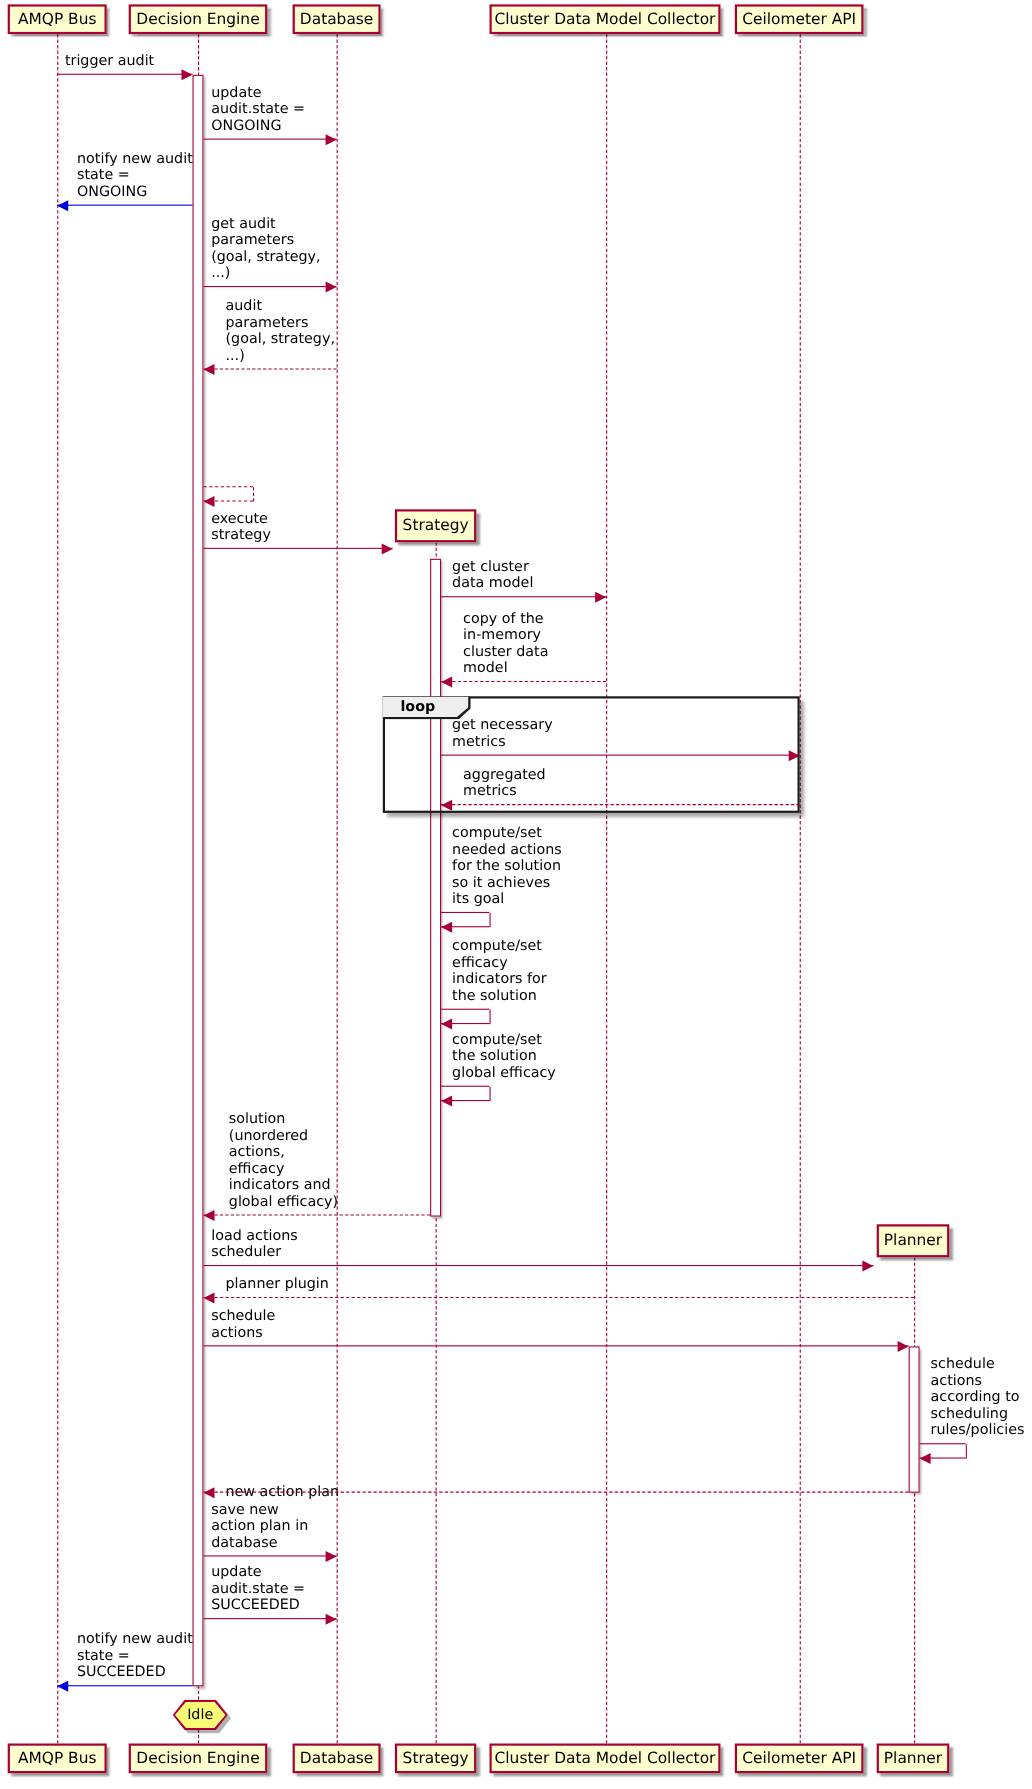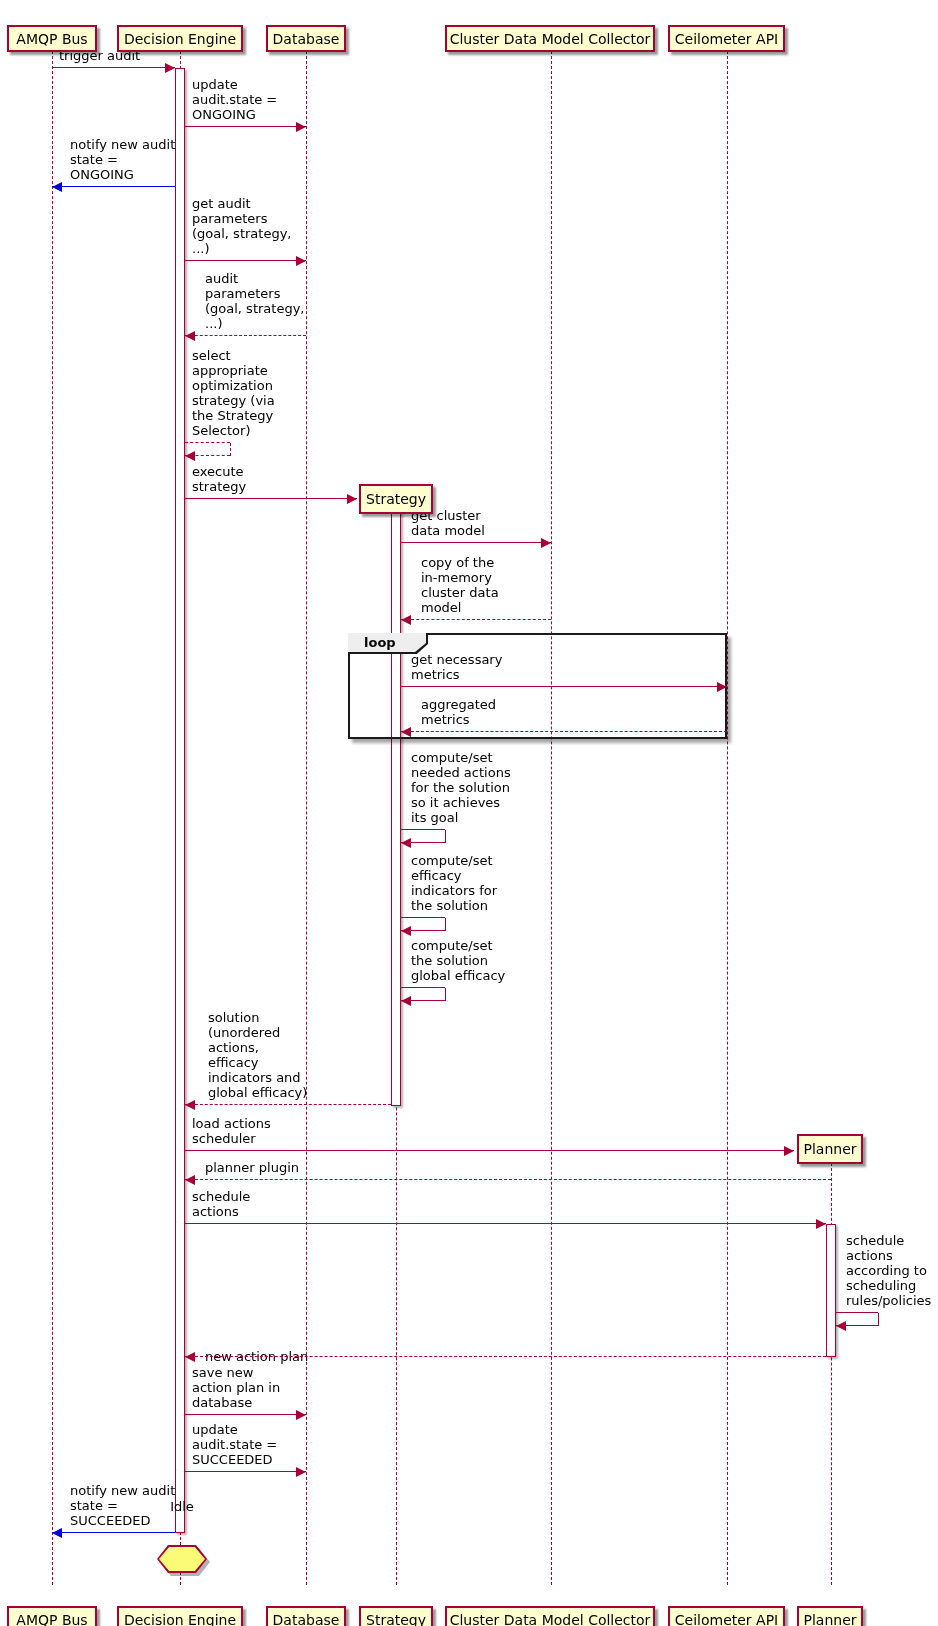--- a/index.html
+++ b/index.html
@@ -1,20 +1,20 @@
 <!DOCTYPE html>
 <html><head>
 <meta charset="utf-8">
 <style>
   html,body{margin:0;padding:0;background:#ffffff;}
   #stage{position:relative;width:938px;height:1626px;background:#ffffff;overflow:hidden;
          font-family:"DejaVu Sans",sans-serif;color:#000;}
   #stage div{position:absolute;box-sizing:border-box;}
   .msg-label{font-size:13px;line-height:15px;white-space:pre;}
-  .pbox{display:flex;align-items:center;justify-content:center;font-size:14px;white-space:nowrap;margin-top:21px;}
+  .pbox{display:flex;align-items:center;justify-content:center;font-size:14px;white-space:nowrap;}
   .bold{font-weight:bold;}
 </style>
 </head>
 <body>
 
 <div id="stage">
     <div style="left: 52px; top: 31px; width: 0px; height: 1554px; border-left: 1px dashed rgb(168, 0, 54);"></div>
     <div style="left: 180px; top: 31px; width: 0px; height: 1554px; border-left: 1px dashed rgb(168, 0, 54);"></div>
     <div style="left: 306px; top: 31px; width: 0px; height: 1554px; border-left: 1px dashed rgb(168, 0, 54);"></div>
     <div style="left: 396px; top: 493px; width: 0px; height: 1092px; border-left: 1px dashed rgb(168, 0, 54);"></div>
@@ -107,26 +107,20 @@
     <div class="msg-label" style="left: 192px; top: 1422px;">update
 audit.state =
 SUCCEEDED</div>
     <div style="left: 185px; top: 1471px; width: 121px; height: 0px; border-top: 1px solid rgb(168, 0, 54);"></div>
     <div style="top: 1467px; width: 0px; height: 0px; border-top: 5px solid transparent; border-bottom: 5px solid transparent; left: 296px; border-left: 10px solid rgb(168, 0, 54);"></div>
     <div class="msg-label" style="left: 70px; top: 1483px;">notify new audit
 state =
 SUCCEEDED</div>
     <div style="left: 52px; top: 1532px; width: 123px; height: 0px; border-top: 1px solid rgb(0, 0, 224);"></div>
     <div style="top: 1528px; width: 0px; height: 0px; border-top: 5px solid transparent; border-bottom: 5px solid transparent; left: 52px; border-right: 10px solid rgb(0, 0, 224);"></div>
-    <div class="msg-label" style="left: 192px; top: 348px;">select
-appropriate
-optimization
-strategy (via
-the Strategy
-Selector)</div>
     <div style="left: 185px; top: 442px; width: 45px; height: 0px; border-top: 1px dashed rgb(168, 0, 54);"></div>
     <div style="left: 230px; top: 443px; width: 0px; height: 13px; border-left: 1px dashed rgb(168, 0, 54);"></div>
     <div style="left: 185px; top: 455px; width: 45px; height: 0px; border-top: 1px dashed rgb(168, 0, 54);"></div>
     <div style="top: 451px; width: 0px; height: 0px; border-top: 5px solid transparent; border-bottom: 5px solid transparent; left: 185px; border-right: 10px solid rgb(168, 0, 54);"></div>
     <div class="msg-label" style="left: 411px; top: 750px;">compute/set
 needed actions
 for the solution
 so it achieves
 its goal</div>
     <div style="left: 401px; top: 829px; width: 44px; height: 0px; border-top: 1px solid rgb(168, 0, 54);"></div>
@@ -167,14 +161,14 @@
     <div class="pbox" style="left: 359px; top: 1585px; width: 74px; height: 27px; background: rgb(254, 254, 206); border: 2px solid rgb(168, 0, 54); box-shadow: rgba(0, 0, 0, 0.4) 3px 3px 2px;">Strategy</div>
     <div class="pbox" style="left: 445px; top: 4px; width: 210px; height: 27px; background: rgb(254, 254, 206); border: 2px solid rgb(168, 0, 54); box-shadow: rgba(0, 0, 0, 0.4) 3px 3px 2px;">Cluster Data Model Collector</div>
     <div class="pbox" style="left: 445px; top: 1585px; width: 210px; height: 27px; background: rgb(254, 254, 206); border: 2px solid rgb(168, 0, 54); box-shadow: rgba(0, 0, 0, 0.4) 3px 3px 2px;">Cluster Data Model Collector</div>
     <div class="pbox" style="left: 668px; top: 4px; width: 117px; height: 27px; background: rgb(254, 254, 206); border: 2px solid rgb(168, 0, 54); box-shadow: rgba(0, 0, 0, 0.4) 3px 3px 2px;">Ceilometer API</div>
     <div class="pbox" style="left: 668px; top: 1585px; width: 117px; height: 27px; background: rgb(254, 254, 206); border: 2px solid rgb(168, 0, 54); box-shadow: rgba(0, 0, 0, 0.4) 3px 3px 2px;">Ceilometer API</div>
     <div class="pbox" style="left: 797px; top: 1113px; width: 66px; height: 30px; background: rgb(254, 254, 206); border: 2px solid rgb(168, 0, 54); box-shadow: rgba(0, 0, 0, 0.4) 3px 3px 2px;">Planner</div>
     <div class="pbox" style="left: 797px; top: 1585px; width: 66px; height: 27px; background: rgb(254, 254, 206); border: 2px solid rgb(168, 0, 54); box-shadow: rgba(0, 0, 0, 0.4) 3px 3px 2px;">Planner</div>
     <div style="left: 160px; top: 1548px; width: 50px; height: 28px; background: rgba(0, 0, 0, 0.3); clip-path: polygon(22% 0px, 78% 0px, 100% 50%, 78% 100%, 22% 100%, 0px 50%);"></div>
     <div style="left: 157px; top: 1545px; width: 50px; height: 28px; background: rgb(168, 0, 54); clip-path: polygon(22% 0px, 78% 0px, 100% 50%, 78% 100%, 22% 100%, 0px 50%);"></div>
     <div style="left: 159px; top: 1547px; width: 46px; height: 24px; background: rgb(251, 251, 119); clip-path: polygon(22% 0px, 78% 0px, 100% 50%, 78% 100%, 22% 100%, 0px 50%);"></div>
-    <div style="left: 157px; top: 1492px; width: 50px; height: 28px; display: flex; align-items: center; justify-content: center; font-size: 13px;">Idle</div>
+    <div style="left: 157px; top: 1545px; width: 50px; height: 28px; display: flex; align-items: center; justify-content: center; font-size: 13px;">Idle</div>
   </div>
 
 </body></html>

